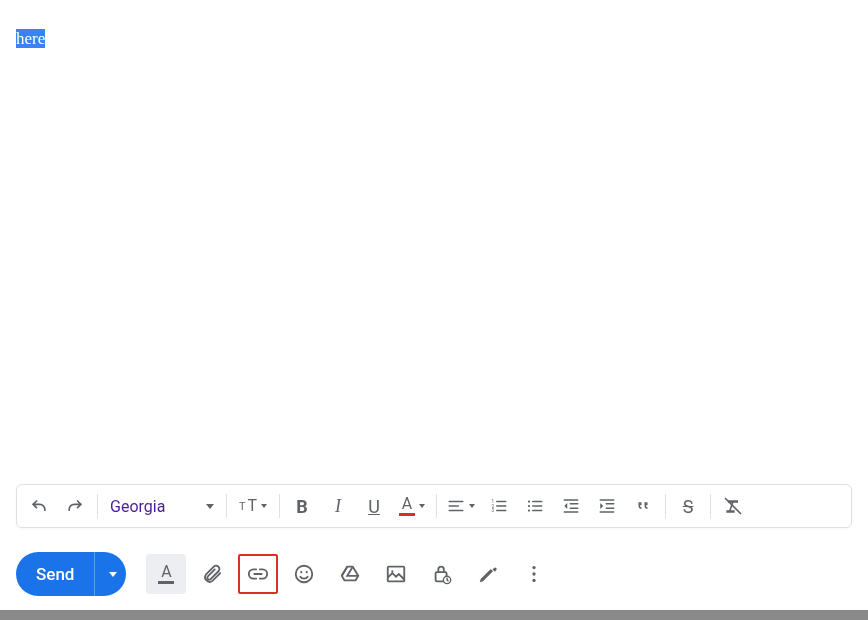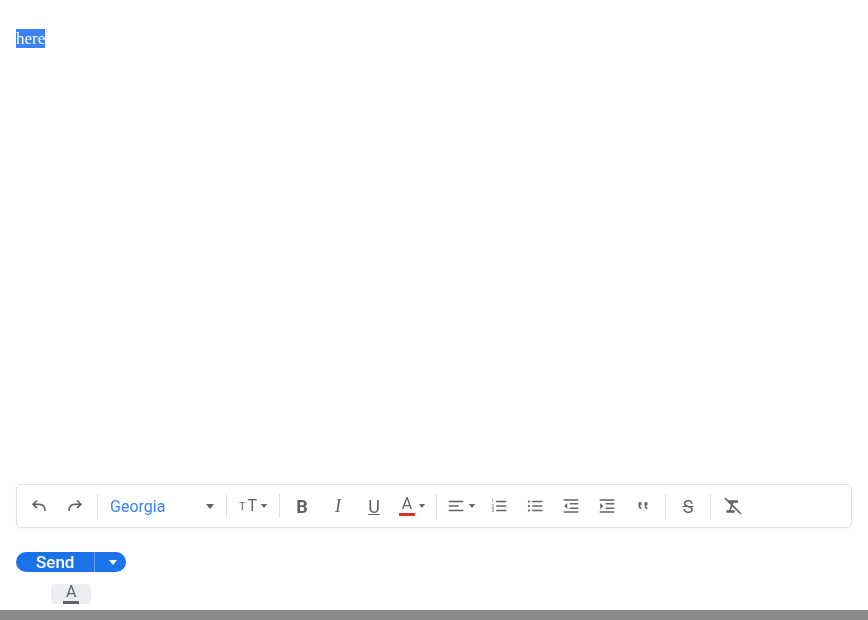--- a/index.html
+++ b/index.html
@@ -53,21 +53,21 @@
       height: 24px;
       background: #e0e0e0;
       margin: 0 4px;
     }
     .font-select {
       display: flex;
       align-items: center;
       height: 36px;
       width: 120px;
       padding: 0 8px;
-      color: #3b82f6;
+      color: #4c1d95;
       font-size: 16px;
       cursor: pointer;
       justify-content: space-between;
       font-family: "Google Sans", Roboto, Arial, sans-serif;
     }
     .font-select .label { flex: 1; }
     .tri-down {
       width: 0; height: 0;
       border-left: 4px solid transparent;
       border-right: 4px solid transparent;
@@ -94,21 +94,20 @@
 
     
     .action-bar {
       position: absolute;
       left: 16px;
       top: 552px;
       height: 44px;
       display: flex;
       align-items: center;
       gap: 6px;
-      flex-direction: column;
     }
     .send-group {
       display: flex;
       align-items: stretch;
       height: 44px;
     }
     .send-btn {
       background: #1a73e8;
       color: #fff;
       border-top-left-radius: 22px;

